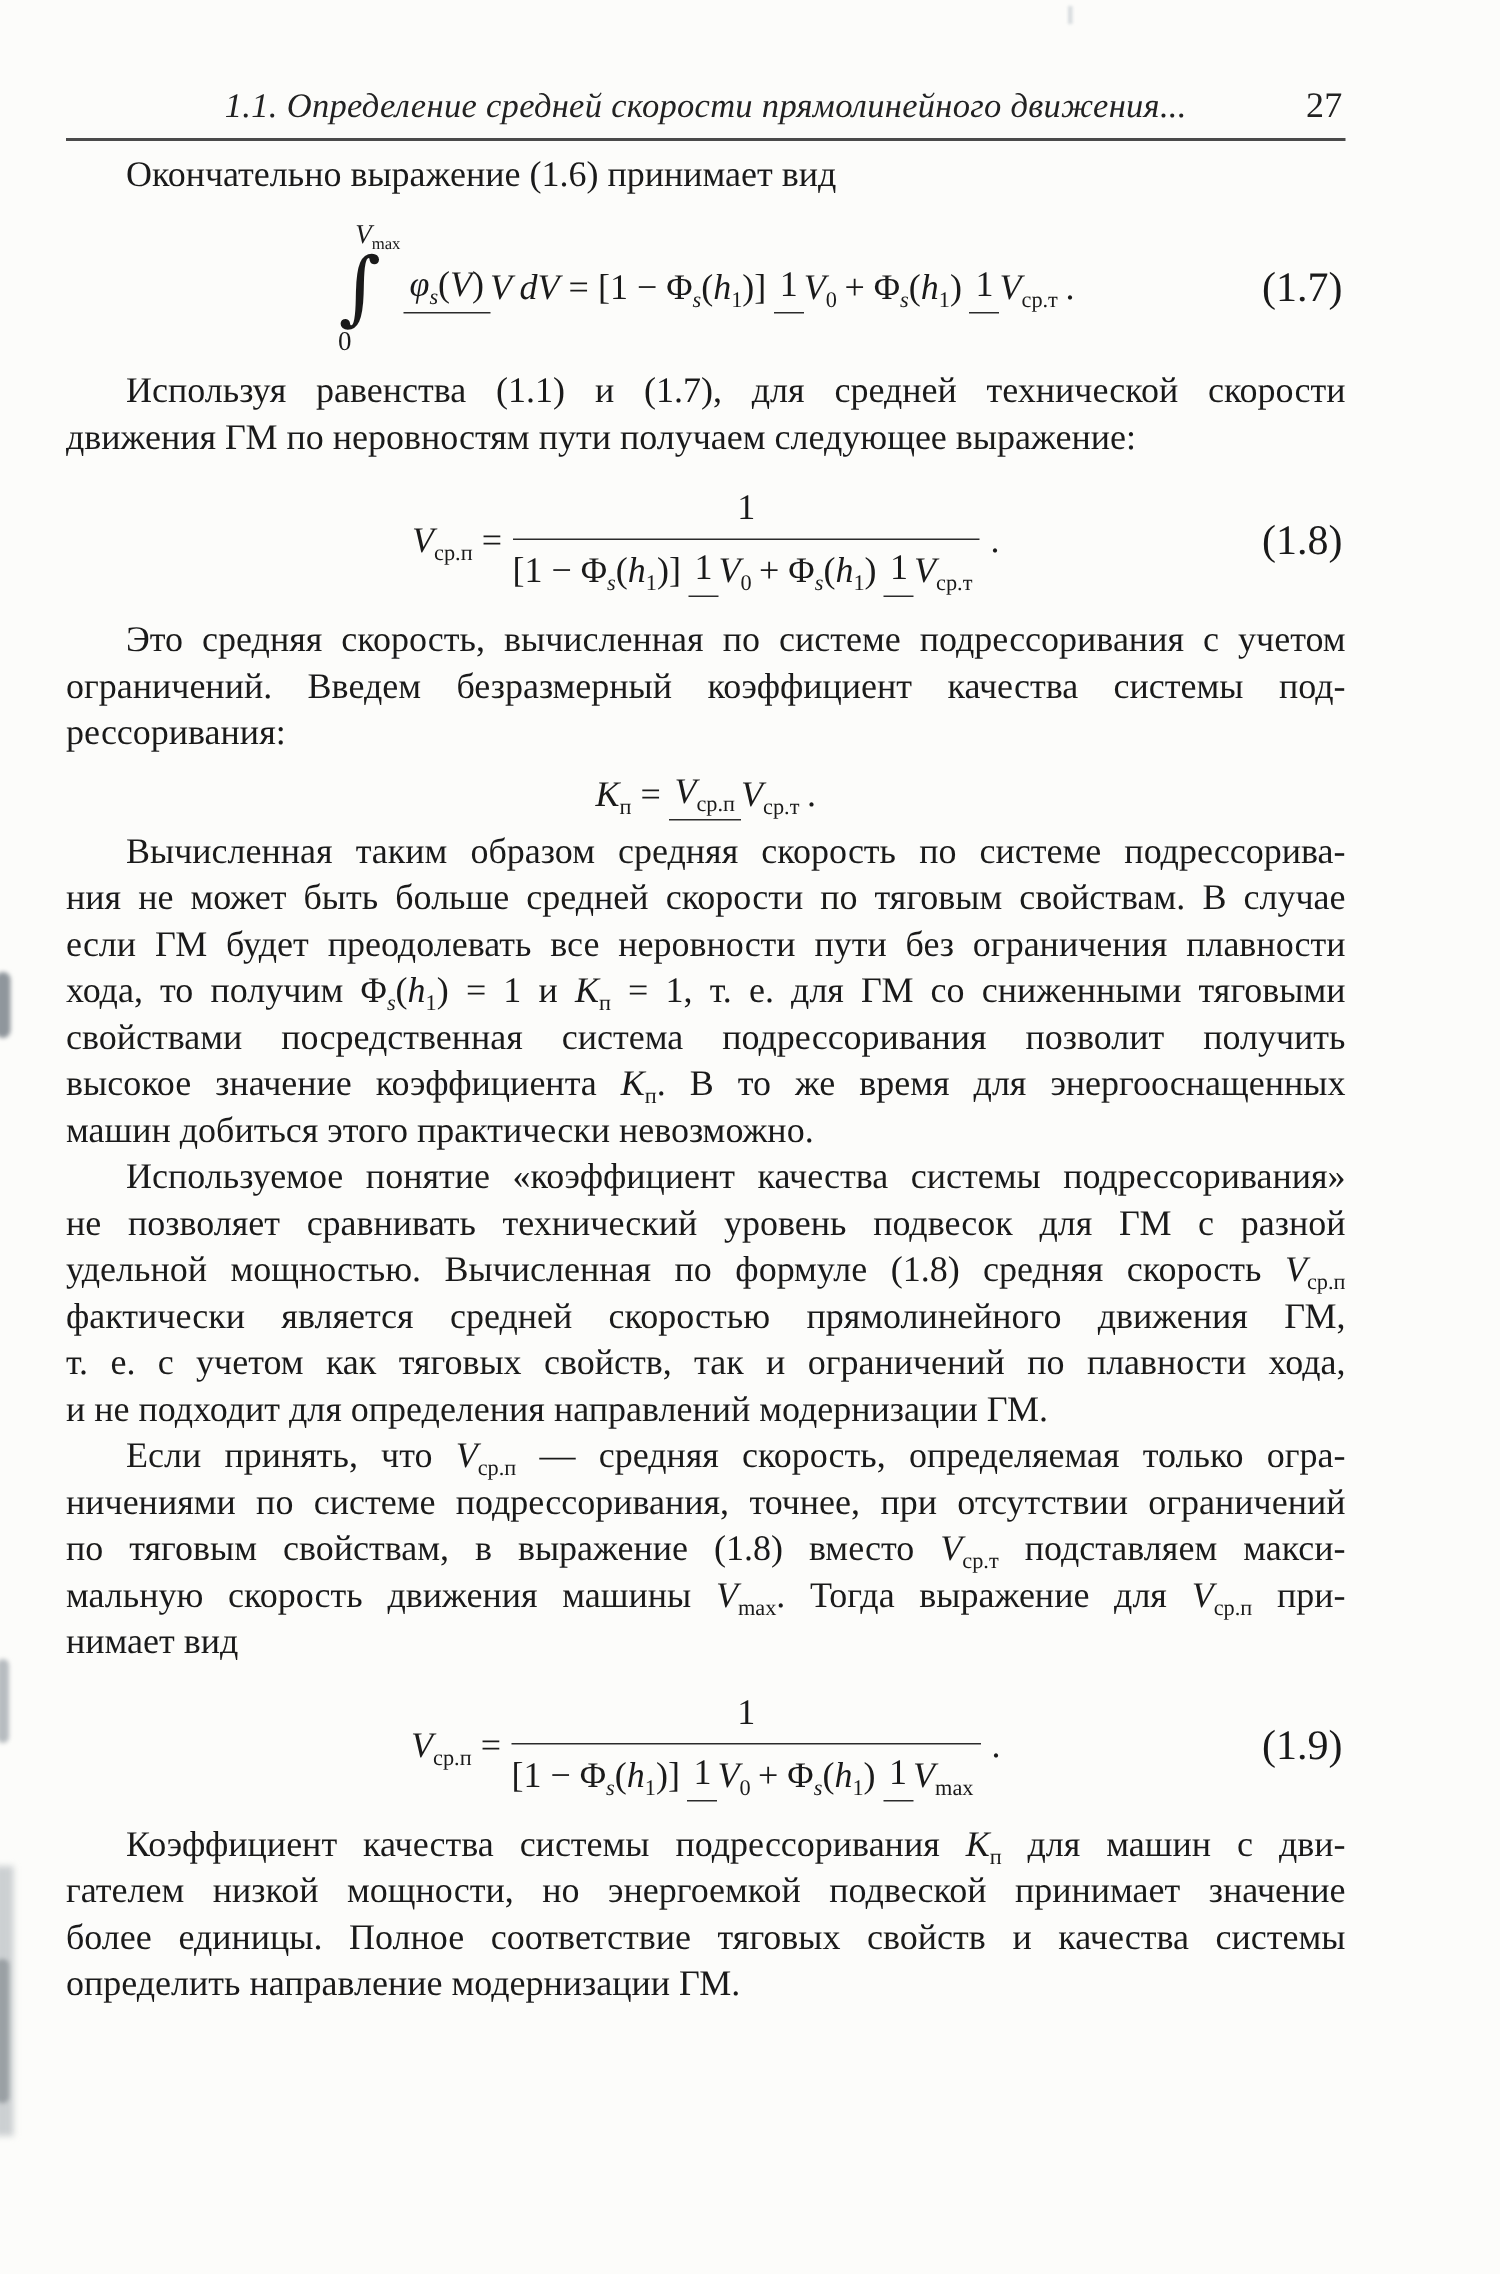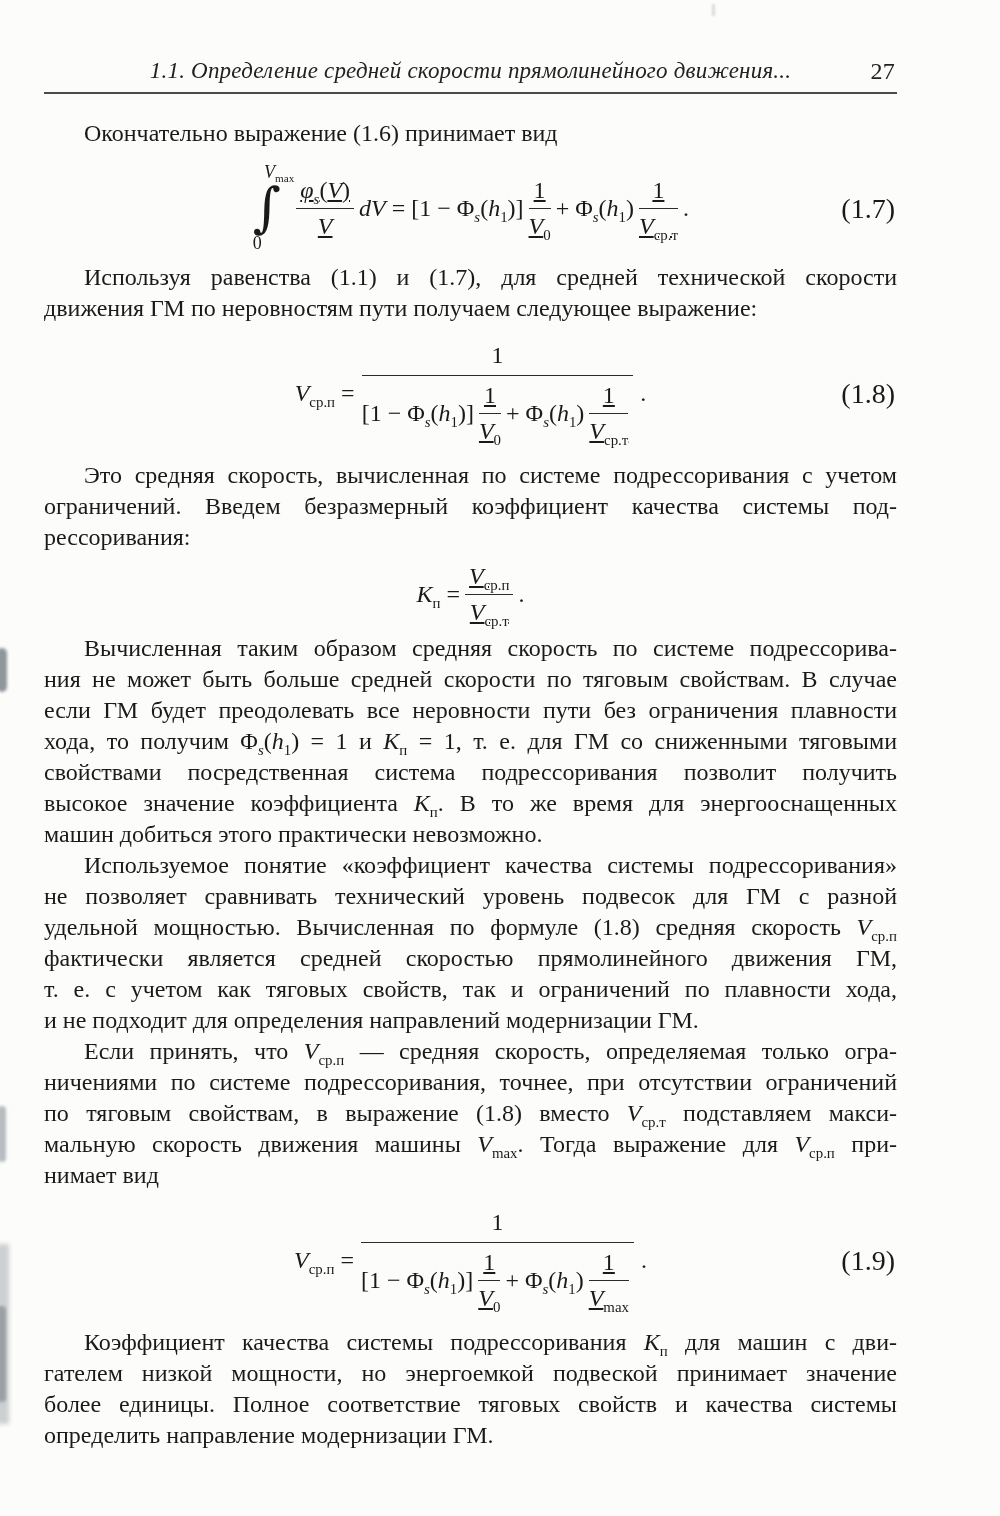--- a/index.html
+++ b/index.html
@@ -17,39 +17,39 @@
   .header { margin-top:58px; position:relative; text-align:center;
             font-style:italic; font-size:23px; letter-spacing:.2px; color:#222; }
   .header .page-num { position:absolute; right:2px; top:0; font-style:normal; font-size:24px; }
   .header-rule { border-bottom:2.3px solid #4a4a4a; margin-top:8px; }
 
   
   .para { font-size:24px; line-height:31px; text-align:left; }
   .para .line { text-align:left; }
   .para .line.full { text-align:justify; text-align-last:justify; }
   .para .line:first-child { text-indent:40px; }
-  .p1 { margin-top:24px; }
+  .p1 { margin-top:8px; }
   .p2 { margin-top:6px; }
   .p3 { margin-top:6px; }
 
   sub { font-size:0.62em; line-height:0; vertical-align:-0.38em; }
   .var { font-style:italic; }
 
   
   .formula { position:relative; display:flex; align-items:center; justify-content:center;
              font-size:24px; line-height:1.25; }
   .formula .run { white-space:pre; }
   .eq-label { position:absolute; right:2px; top:50%; transform:translateY(-50%); font-size:28px; }
 
   .f17 { margin:14px 0 10px 0; }
   .f18 { margin:16px 0 14px 0; }
   .fk  { margin:8px 0 6px 0;align-items:center; }
   .f19 { margin:16px 0 14px 0; }
 
-  .frac { display:inline-flex; flex-direction:column; align-items:stretch; margin:0 5px;text-decoration:underline; }
+  .frac { display:inline-flex; flex-direction:row; align-items:stretch; margin:0 5px; }
   .frac .fnum { text-align:center; border-bottom:1.6px solid #2b2b2b; padding:0 4px 3px 4px; white-space:pre; }
   .frac .fden { text-align:center; padding-top:2px; white-space:pre; }
 
   .bigfrac { display:inline-flex; flex-direction:column; align-items:stretch; margin:0 7px; }
   .bigfrac .bf-num { text-align:center; border-bottom:1.7px solid #2b2b2b; padding:0 8px 5px 8px; }
   .bigfrac .bf-den { display:flex; align-items:center; justify-content:center; padding-top:4px; }
 
   .integral { display:inline-flex; flex-direction:column; align-items:center; line-height:1; margin-right:9px; }
   .int-upper { font-size:18px; transform:translateX(12px); margin-bottom:1px; white-space:pre; }
   .int-sign  { font-family:"DejaVu Serif", serif; font-size:54px; line-height:.95; }

